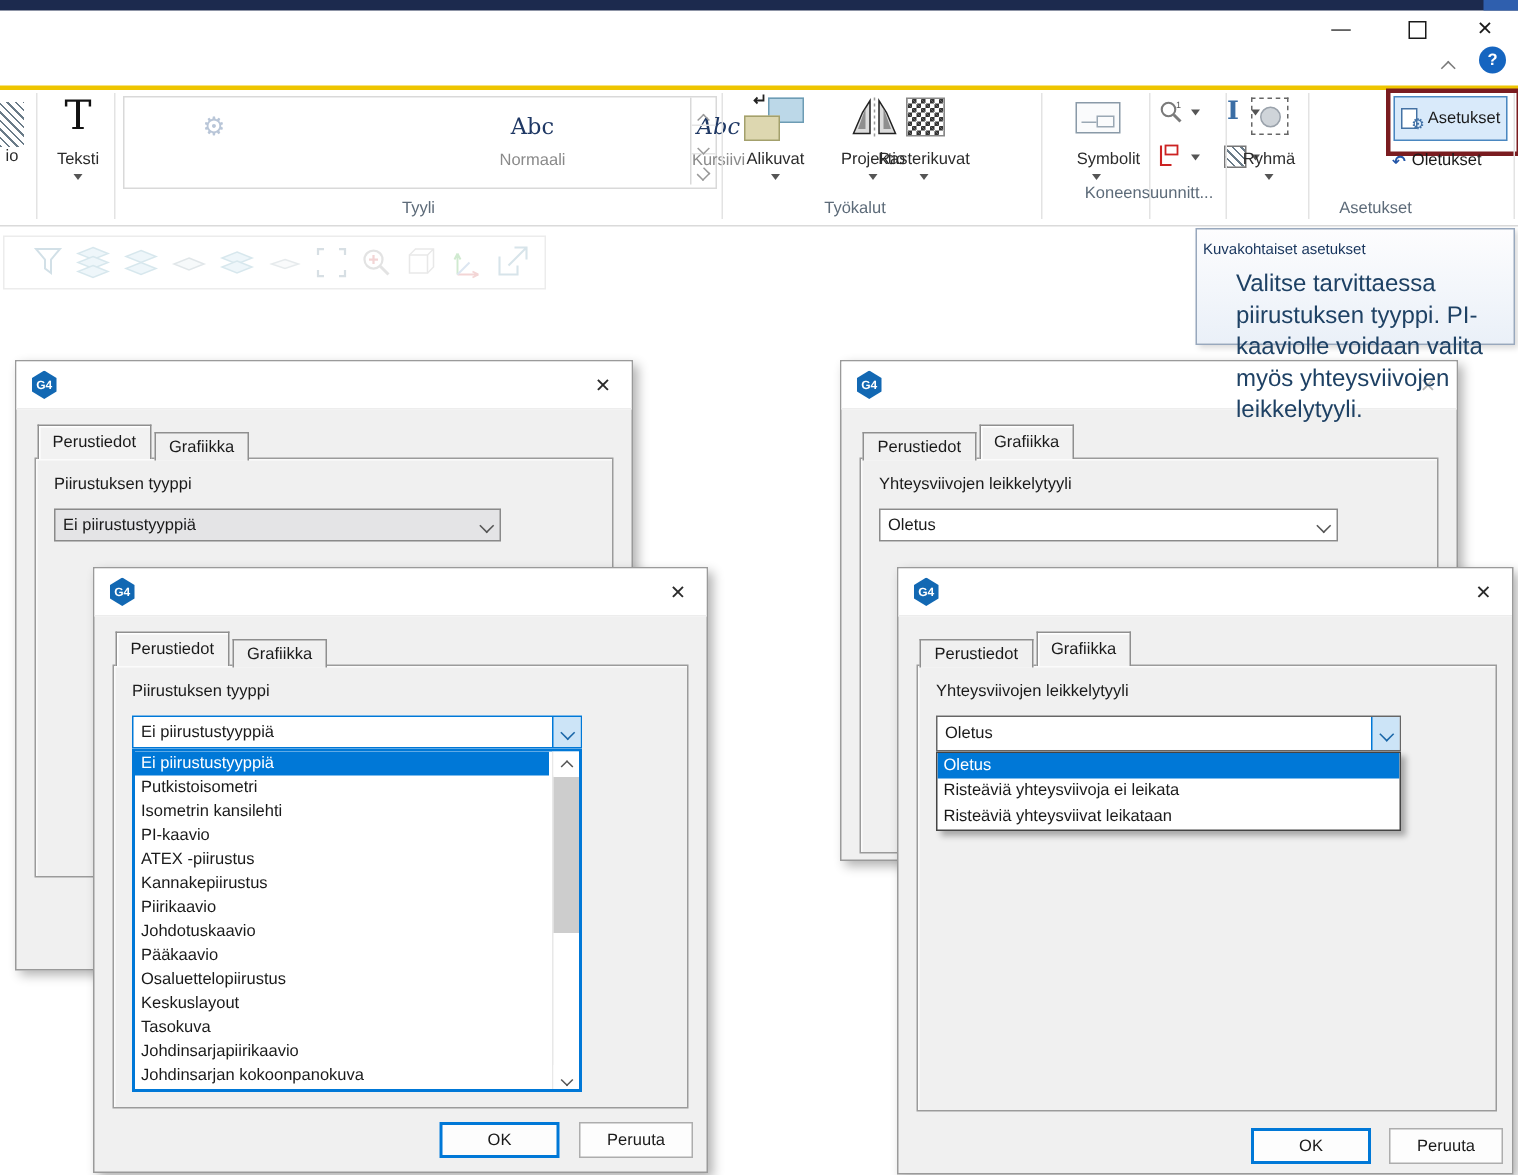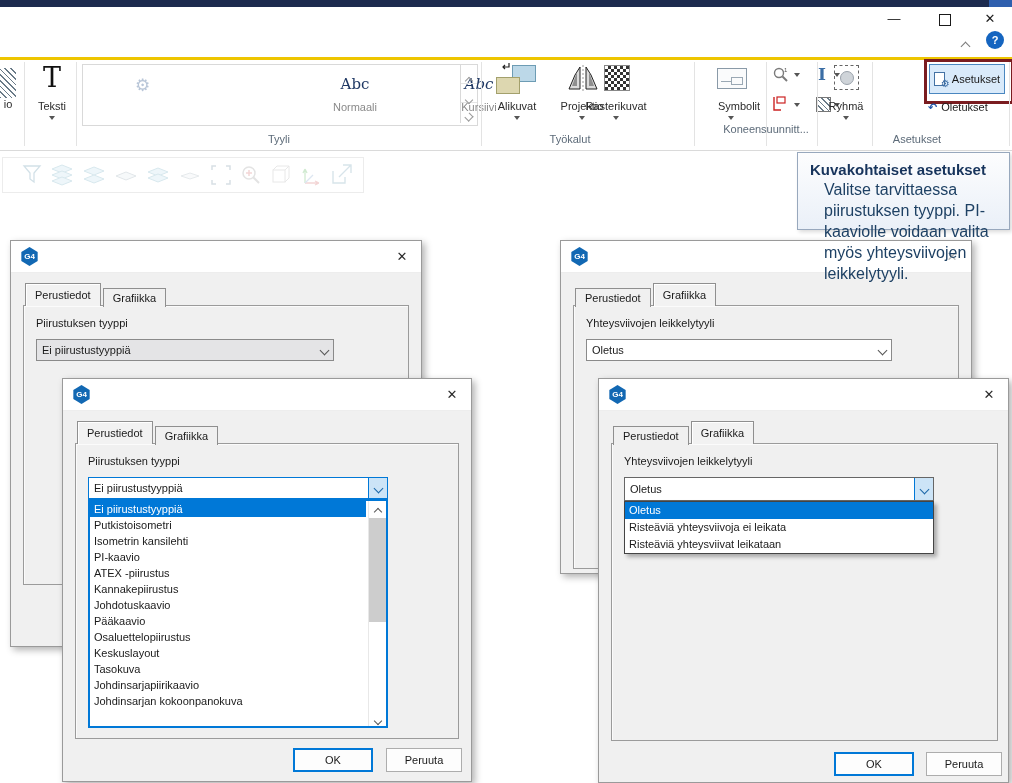--- a/index.html
+++ b/index.html
@@ -33,21 +33,21 @@
     background-size:6px 6px;background-position:0 0,3px 3px;background-color:#fff;border:1px solid #888}
   #asetukset-btn{left:929px;top:4px;width:74px;height:28px;background:#d9eafa;border:1px solid #4a87c0;position:absolute;
     display:flex;align-items:center;justify-content:center;gap:4px;font-size:11px;color:#1a1a1a}
   #asetukset-annotation{left:924px;top:-1px;width:84px;height:39px;border:3px solid #7a1c20;position:absolute;pointer-events:none}
   
   #fainttb{left:2px;top:157px;width:360px;height:34px;border:1px solid #ececec;background:#fff}
   .ficon{position:absolute;top:5px;opacity:.35}
   
   #tooltip{left:797px;top:152px;width:211px;height:76px;background:linear-gradient(#fdfdfe,#eaf0f8);
     border:1px solid #98a8bd;box-shadow:2px 2px 4px rgba(0,0,0,.15);z-index:40}
-  #tooltip .tt-title{position:absolute;left:12px;top:8px;font-size:15px;font-weight:bold;color:#17345c}
+  #tooltip .tt-title{position:absolute;left:4px;top:8px;font-size:10px;font-weight:normal;color:#17345c}
   #tooltip .tt-body{position:absolute;left:26px;top:26px;width:190px;font-size:16px;line-height:1.32;color:#1e4164}
   
   .dlg{position:absolute;background:#f0f0f0;border:1px solid #9a9a9a;box-shadow:3px 3px 7px rgba(0,0,0,.30)}
   .tbar{position:absolute;left:0;top:0;right:0;height:31px;background:#fff;border-bottom:1px solid #ededed}
   .logo{position:absolute;left:9px;top:6px;width:19px;height:19px;background:#1268b3;color:#fff;font-weight:bold;
     font-size:8px;display:flex;align-items:center;justify-content:center;
     clip-path:polygon(50% 0,93% 26%,93% 74%,50% 100%,7% 74%,7% 26%)}
   .xbtn{position:absolute;top:5px;width:24px;height:22px;text-align:center;line-height:22px;font-size:13px;color:#2b2b2b}
   .xbtn.dim{color:#b6b6b6}
   .tabs{position:absolute;left:14px;top:42px;z-index:3;height:23px}
@@ -314,20 +314,21 @@
       </span>
   </div>
   <div class="dlist blue" style="left:25px;top:120px;width:300px;height:229px">
     <div style="width:276px">
       <div class="it sel">Ei piirustustyyppiä</div>
       <div class="it">Putkistoisometri</div>
       <div class="it">Isometrin kansilehti</div>
       <div class="it">PI-kaavio</div>
       <div class="it">ATEX -piirustus</div>
       <div class="it">Kannakepiirustus</div>
+      <div class="it">Piirikaavio</div>
       <div class="it">Johdotuskaavio</div>
       <div class="it">Pääkaavio</div>
       <div class="it">Osaluettelopiirustus</div>
       <div class="it">Keskuslayout</div>
       <div class="it">Tasokuva</div>
       <div class="it">Johdinsarjapiirikaavio</div>
       <div class="it">Johdinsarjan kokoonpanokuva</div>
     </div>
     <div class="sbar">
       <div class="cell" style="top:0"><span class="chev up" style="width:5px;height:5px"></span></div>

